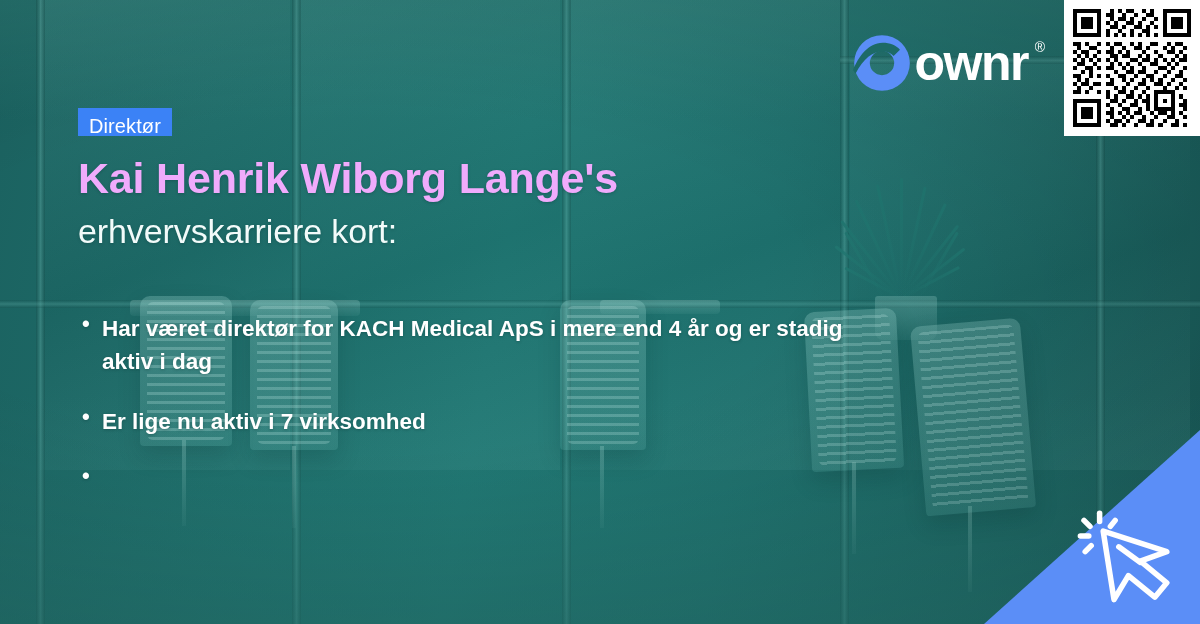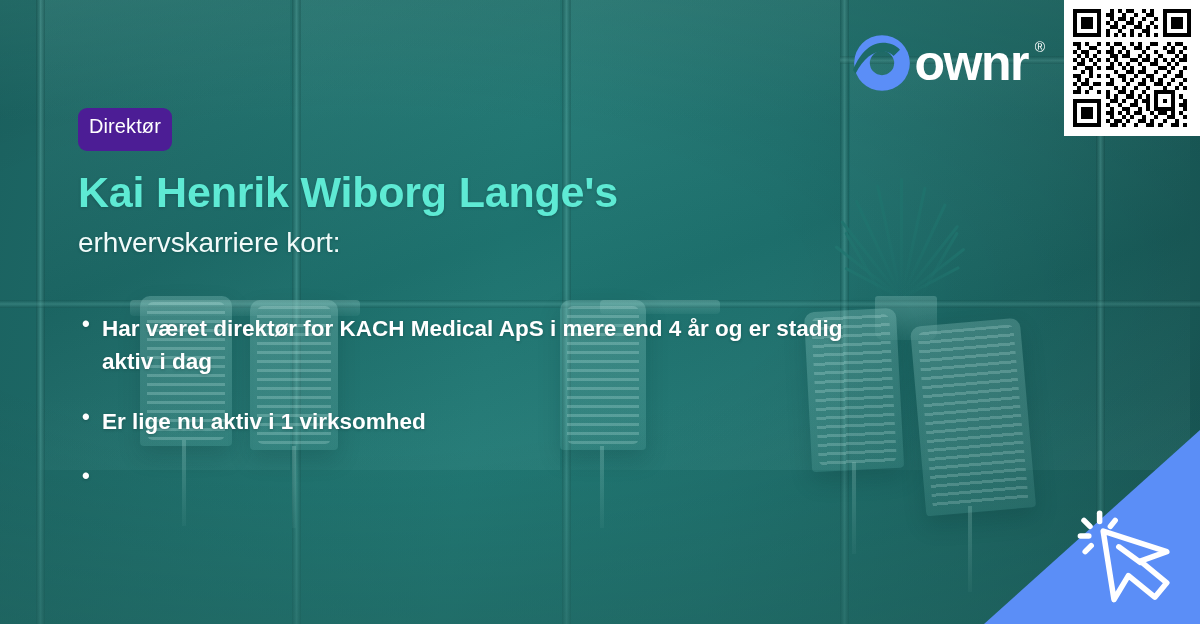--- a/index.html
+++ b/index.html
@@ -89,42 +89,42 @@
     width: 3px; height: 80px; transform-origin: bottom center;
     background: linear-gradient(0deg, rgba(26,96,92,.0), rgba(32,118,112,.95));
     border-radius: 2px;
   }
 
   
   .content { position: absolute; left: 78px; top: 108px; width: 880px; }
 
   .badge {
     display: inline-block;
-    background: #4c1d95;
+    background: #3b82f6;
     color: #ffffff;
     font-size: 20px;
     line-height: 1;
-    padding: 8px 11px 15px;
-    border-radius: 9px;
+    padding: 8px 11px 0;
+    border-radius: 0;
     letter-spacing: .1px;
   }
 
   .headline {
     margin-top: 20px;
-    color: #5eead4;
+    color: #f0abfc;
     font-size: 43px;
     font-weight: bold;
     line-height: 1.0;
     letter-spacing: -.2px;
     text-shadow: 0 1px 3px rgba(6,44,42,.28);
   }
   .subheadline {
     margin-top: 14px;
     color: #f2fbfa;
-    font-size: 28px;
+    font-size: 34px;
     font-weight: normal;
     line-height: 1.05;
     letter-spacing: -.1px;
     text-shadow: 0 1px 3px rgba(6,44,42,.25);
   }
 
   .bullets { position: absolute; left: 82px; top: 312px; width: 900px; }
   .bullet {
     display: flex;
     color: #ffffff;
@@ -266,21 +266,21 @@
     <div class="subheadline">erhvervskarriere kort:</div>
   </div>
 
   <div class="bullets">
     <div class="bullet">
       <span class="dot">•</span>
       <span class="btext">Har været direktør for KACH Medical ApS i mere end 4 år og er stadig aktiv i dag</span>
     </div>
     <div class="bullet">
       <span class="dot">•</span>
-      <span class="btext">Er lige nu aktiv i 1 virksomhed</span>
+      <span class="btext">Er lige nu aktiv i 7 virksomhed</span>
     </div>
     <div class="bullet">
       <span class="dot">•</span>
     </div>
   </div>
 
   <div class="logo">
     <svg class="logo-mark" viewBox="0 0 100 100">
       <path fill="#5b8ef7" d="M50 2A48 48 0 1 1 50 98 48 48 0 0 1 50 2Zm0 27a21 21 0 1 0 0 42 21 21 0 0 0 0-42Z"></path>
       <path fill="#1d6a67" d="M8 74 L64 18 A48 48 0 0 0 36 8 L2 42 A48 48 0 0 0 8 74Z" opacity="0"></path>

